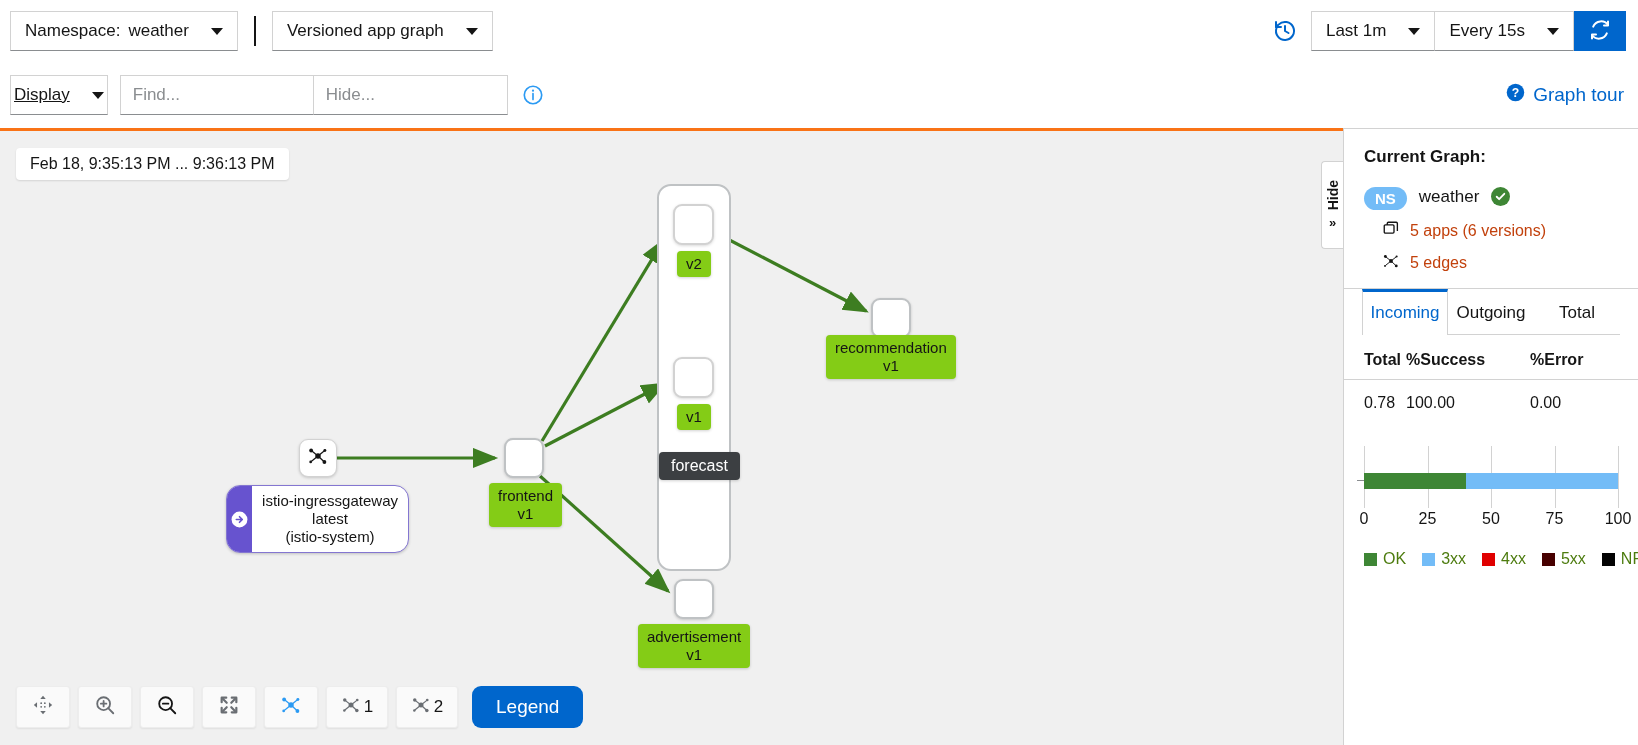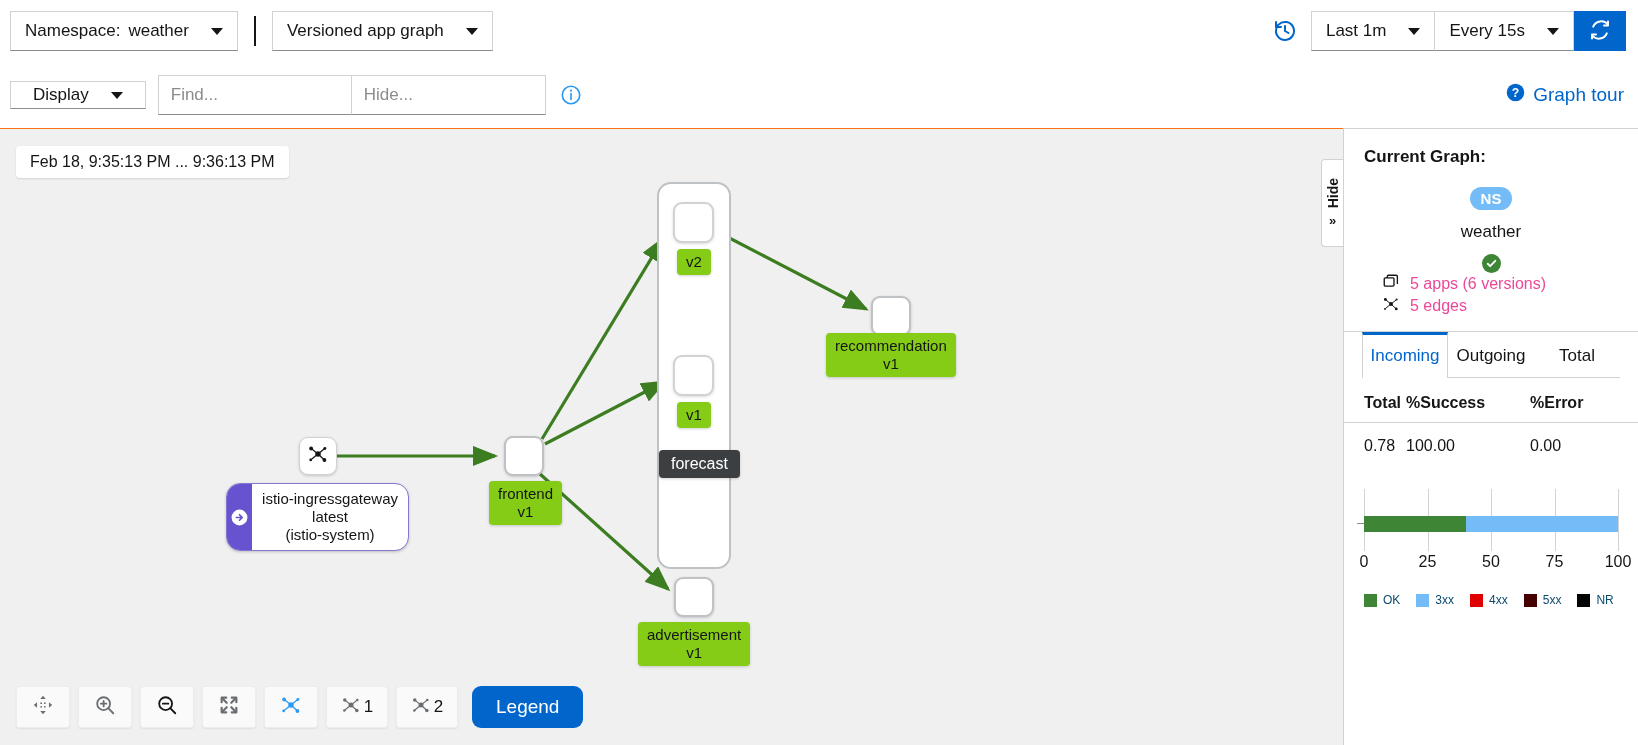--- a/index.html
+++ b/index.html
@@ -44,23 +44,23 @@
     width:52px; height:40px; background:#0066cc; border:none;
     display:flex; align-items:center; justify-content:center; cursor:pointer;
   }
 
   
   .toolbar2 {
     height:66px; display:flex; align-items:center;
     padding:0 10px; background:#fff; position:relative;
   }
   .display-btn {
-    height:28px; border:1px solid #d2d2d2; border-bottom-color:#8a8d90;
+    height:40px; border:1px solid #d2d2d2; border-bottom-color:#8a8d90;
     background:#fff; display:flex; align-items:center;
-    padding:0 22px; font-size:17px; cursor:pointer;
+    padding:0 3px; font-size:17px; cursor:pointer;text-decoration:underline;
   }
   .find-group { display:flex; margin-left:12px; }
   .find-input {
     height:40px; width:194px; border:1px solid #d2d2d2;
     border-bottom-color:#8a8d90;
     font-size:17px; padding:0 12px; color:#151515;
     font-family:"Liberation Sans", sans-serif; outline:none; background:#fff;
   }
   .find-input::placeholder { color:#8a8d90; }
   .find-group .find-input + .find-input { border-left:none; }
@@ -71,21 +71,21 @@
     color:#0066cc; font-size:19px; cursor:pointer; text-decoration:none;
   }
 
   
   .main {
     position:absolute; top:128px; left:0; right:0; bottom:0;
     display:flex;
   }
   .graph-pane {
     position:relative; flex:1; background:#f0f0f0;
-    border-top:1px solid #f97316; overflow:hidden;
+    border-top:3px solid #f97316; overflow:hidden;
   }
 
   .time-range {
     position:absolute; left:16px; top:17px;
     background:#fff; border-radius:4px; padding:7px 14px;
     font-size:16px; color:#151515; box-shadow:0 1px 2px rgba(0,0,0,.12);
   }
 
   
   .node {
@@ -163,33 +163,33 @@
   .hide-tab .hchev { font-size:13px; font-weight:bold; color:#151515; }
 
   
   .side-panel {
     width:295px; background:#fff; border:1px solid #d2d2d2;
     border-right:none; border-bottom:none;
     display:flex; flex-direction:column;
   }
   .sp-section { padding:18px 20px 14px 20px; }
   .sp-title { font-size:17px; font-weight:bold; color:#151515; }
-  .ns-row { display:flex; align-items:center; gap:12px; margin-top:20px;flex-direction:column; }
+  .ns-row { display:flex; gap:12px; margin-top:20px; }
   .ns-badge {
     background:#73bcf7; color:#fff; font-size:15px; font-weight:bold;
     border-radius:20px; padding:3px 11px;
   }
   .ns-name { font-size:17px; color:#151515; }
   .ok-check {
     width:19px; height:19px; border-radius:50%; background:#3e8635;
     display:flex; align-items:center; justify-content:center;
   }
   .stat-row {
     display:flex; align-items:center; gap:10px;
-    font-size:16px; color:#ec4899; margin-top:0; padding-left:18px;
+    font-size:16px; color:#c2410c; margin-top:10px; padding-left:18px;
   }
   .sp-divider { height:1px; background:#d2d2d2; }
 
   .tabs { display:flex; border-bottom:1px solid #d2d2d2; margin:0 18px; }
   .tab {
     flex:1; text-align:center; padding:13px 0 12px 0;
     font-size:17px; color:#151515; cursor:pointer;
     border:1px solid transparent; border-bottom:none; margin-bottom:-1px;
   }
   .tab.active {
@@ -223,21 +223,21 @@
     position:absolute; left:-7px; top:34px; width:7px; height:1px; background:#8a8d90;
   }
   .axis-labels {
     position:relative; height:24px; margin-top:2px;
   }
   .axis-tick {
     position:absolute; font-size:16px; color:#151515; transform:translateX(-50%);
   }
   .chart-legend {
     display:flex; align-items:flex-end; gap:16px;
-    margin:14px 20px 0 20px; font-size:12px; color:#0c4a6e;
+    margin:14px 20px 0 20px; font-size:16px; color:#4d7c0f;
   }
   .cl-item { display:flex; align-items:center; gap:6px; }
   .cl-swatch { width:13px; height:13px; }
 </style>
 </head>
 <body>
 
 <div class="toolbar1">
   <div class="tb-left">
     <div class="select-box">

